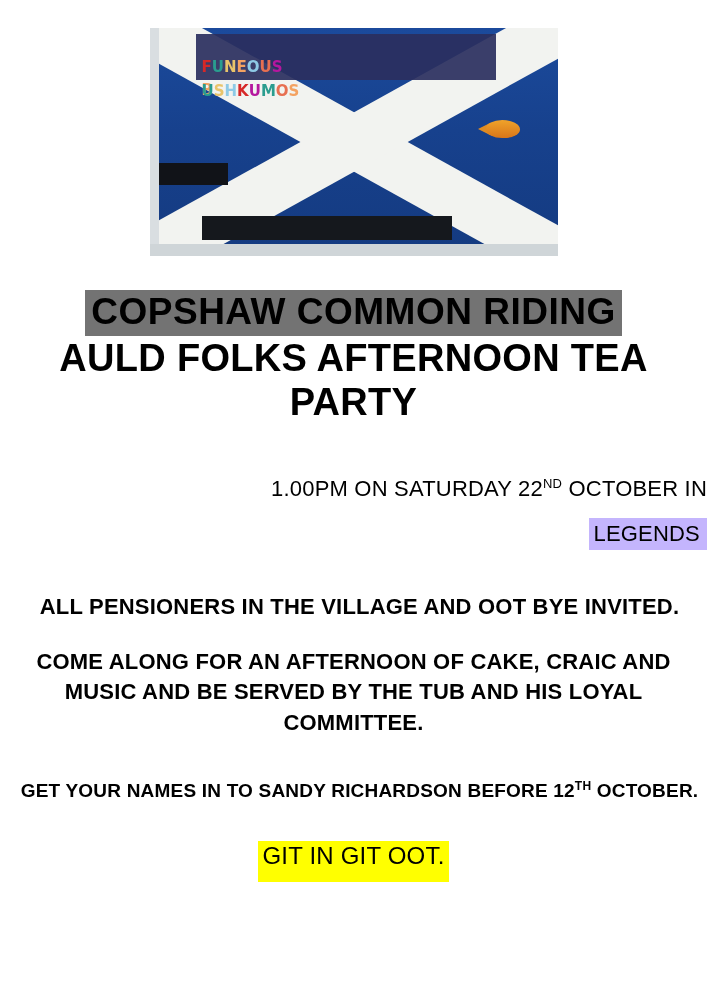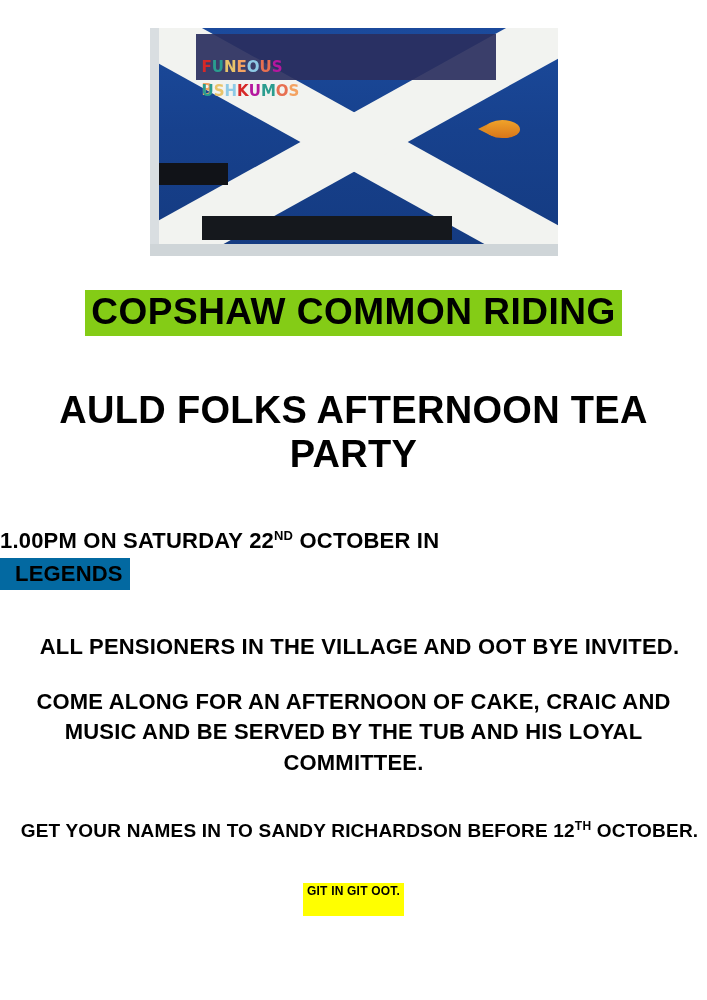--- a/index.html
+++ b/index.html
@@ -138,49 +138,48 @@
     background: #d9dee1;
   }
 
   
   .title-wrap {
     text-align: center;
     margin-top: 34px;
   }
   .title {
     display: inline-block;
-    background: #84cc16;
+    background: #737373;
     font-size: 37px;
     font-weight: bold;
     letter-spacing: 0.5px;
     padding: 2px 6px 4px 6px;
     line-height: 1.08;
   }
   .subtitle {
     text-align: center;
     font-size: 38px;
     font-weight: bold;
     line-height: 1.16;
-    margin-top: 52px;
     letter-spacing: 0.3px;
   }
   .line-when {
-    text-align: left;
+    text-align: right;
     font-size: 22px;
-    font-weight: bold;
+    font-weight: normal;
     margin-top: 50px;
     line-height: 1.35;
     letter-spacing: 0.2px;
   }
   .line-when sup { font-size: 13px; }
   .venue {
     display: inline-block;
-    background: #0369a1;
-    padding: 1px 7px 2px 15px;
-    margin-top: 2px;
+    background: #c4b5fd;
+    padding: 1px 7px 2px 4px;
+    margin-top: 14px;
   }
   .para {
     text-align: center;
     font-size: 22px;
     font-weight: bold;
     line-height: 1.38;
     letter-spacing: 0.2px;
   }
   .p-invited { margin-top: 42px; margin-left: 12px; }
   .p-come { margin-top: 24px; }
@@ -191,23 +190,23 @@
     padding-left: 12px;
   }
   .p-names sup { font-size: 12px; }
   .footer-wrap {
     text-align: center;
     margin-top: 36px;
   }
   .footer {
     display: inline-block;
     background: #ffff00;
-    font-size: 12px;
-    font-weight: bold;
-    padding: 1px 4px 18px 4px;
+    font-size: 24px;
+    font-weight: normal;
+    padding: 1px 4px 12px 4px;
     letter-spacing: 0.2px;
   }
 </style>
 </head>
 <body>
 
 <div class="poster">
 
   <div class="photo-wrap">
     <div class="photo">

